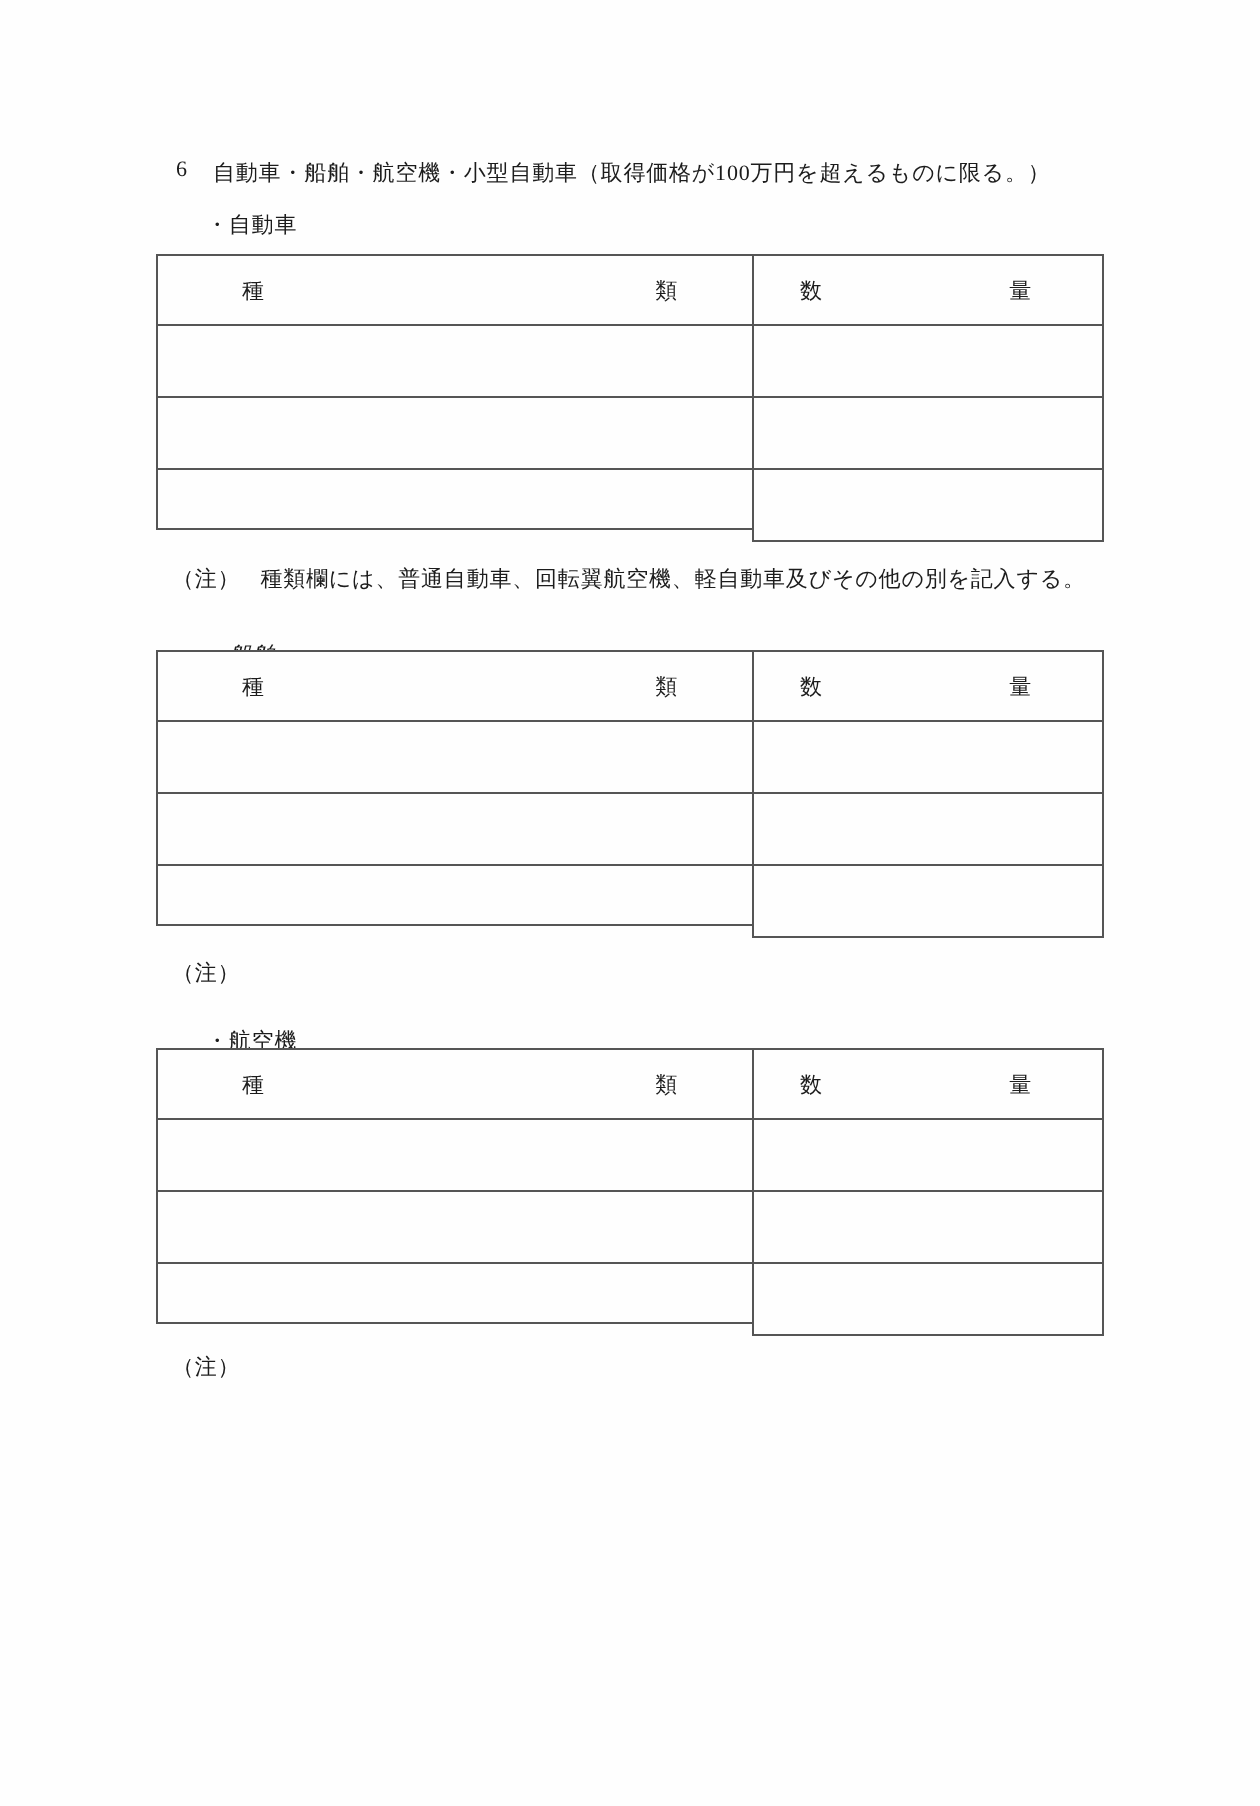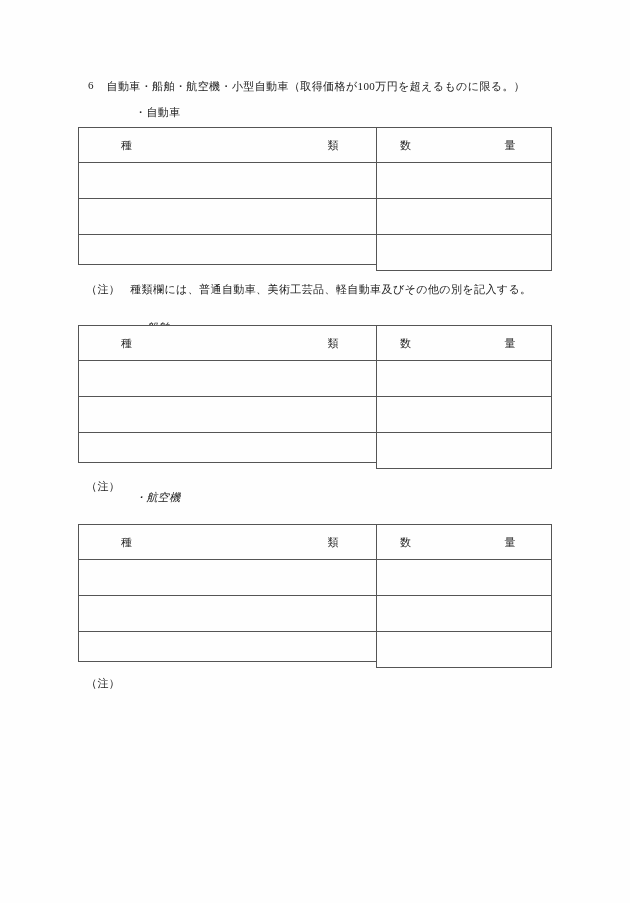--- a/index.html
+++ b/index.html
@@ -20,21 +20,20 @@
     display: flex;
     letter-spacing: 0.4px;
     white-space: nowrap;
   }
   .heading .num { margin-right: 13px; letter-spacing: 0; }
   .sub-label {
     position: absolute;
     left: 103px;
     letter-spacing: 0.4px;
     white-space: nowrap;
-    margin-left: 32px;
   }
   .note {
     position: absolute;
     left: 86px;
     display: flex;
     letter-spacing: 0.4px;
     white-space: nowrap;
   }
   .note .prefix { margin-right: 10px; }
   .tbl {
@@ -70,21 +69,21 @@
   .rcell { height: 35px; }
   .colA .lastcell { height: 29px; }
   .colB .lastcell { height: 35px; }
   
   #label-1 { top: 105px; }
   #table-1 { top: 127px; }
   #note-1  { top: 282px; }
   #label-2 { top: 320px; font-style: italic; }
   #table-2 { top: 325px; }
   #note-2  { top: 479px; }
-  #label-3 { top: 490px; font-style: italic; }
+  #label-3 { top: 513px; }
   #table-3 { top: 524px; }
   #note-3  { top: 676px; }
 </style>
 </head>
 <body>
 
 <div class="page">
 
   <div class="heading">
     <span class="num">6</span>
@@ -107,21 +106,21 @@
         <span>数</span>
         <span>量</span>
       </div>
       <div class="cell rcell"></div>
       <div class="cell rcell"></div>
       <div class="cell lastcell"></div>
     </div>
   </div>
   <div class="note" id="note-1">
     <span class="prefix">（注）</span>
-    <span>種類欄には、普通自動車、美術工芸品、軽自動車及びその他の別を記入する。</span>
+    <span>種類欄には、普通自動車、回転翼航空機、軽自動車及びその他の別を記入する。</span>
   </div>
 
   <div class="sub-label" id="label-2">・船舶</div>
   <div class="tbl" id="table-2">
     <div class="colA">
       <div class="cell hcell">
         <span>種</span>
         <span>類</span>
       </div>
       <div class="cell rcell"></div>

